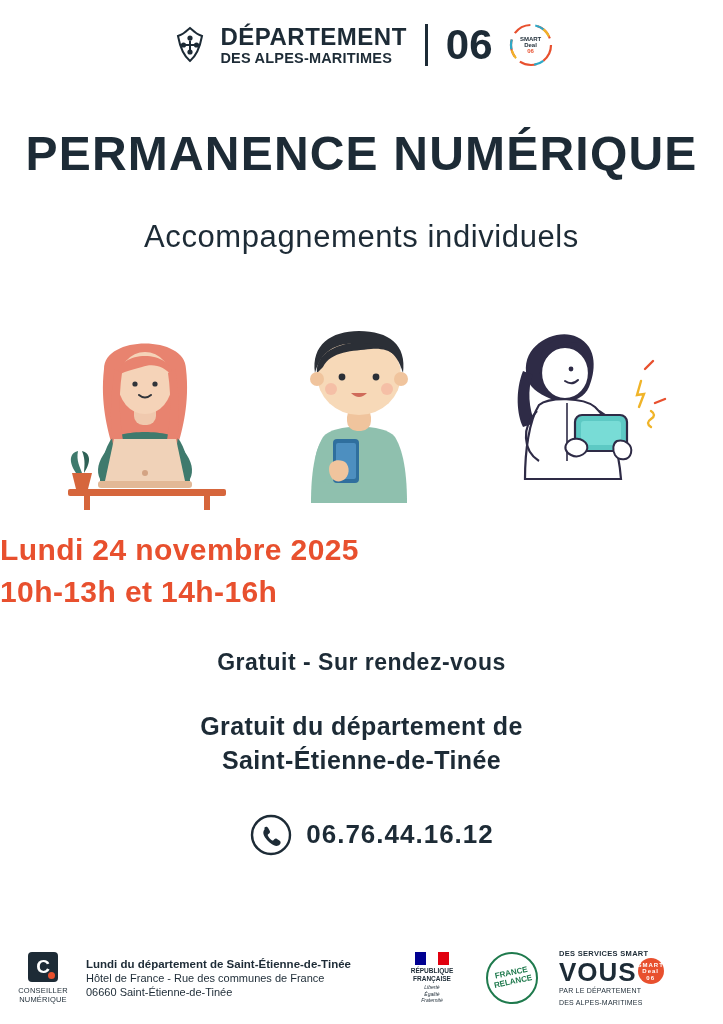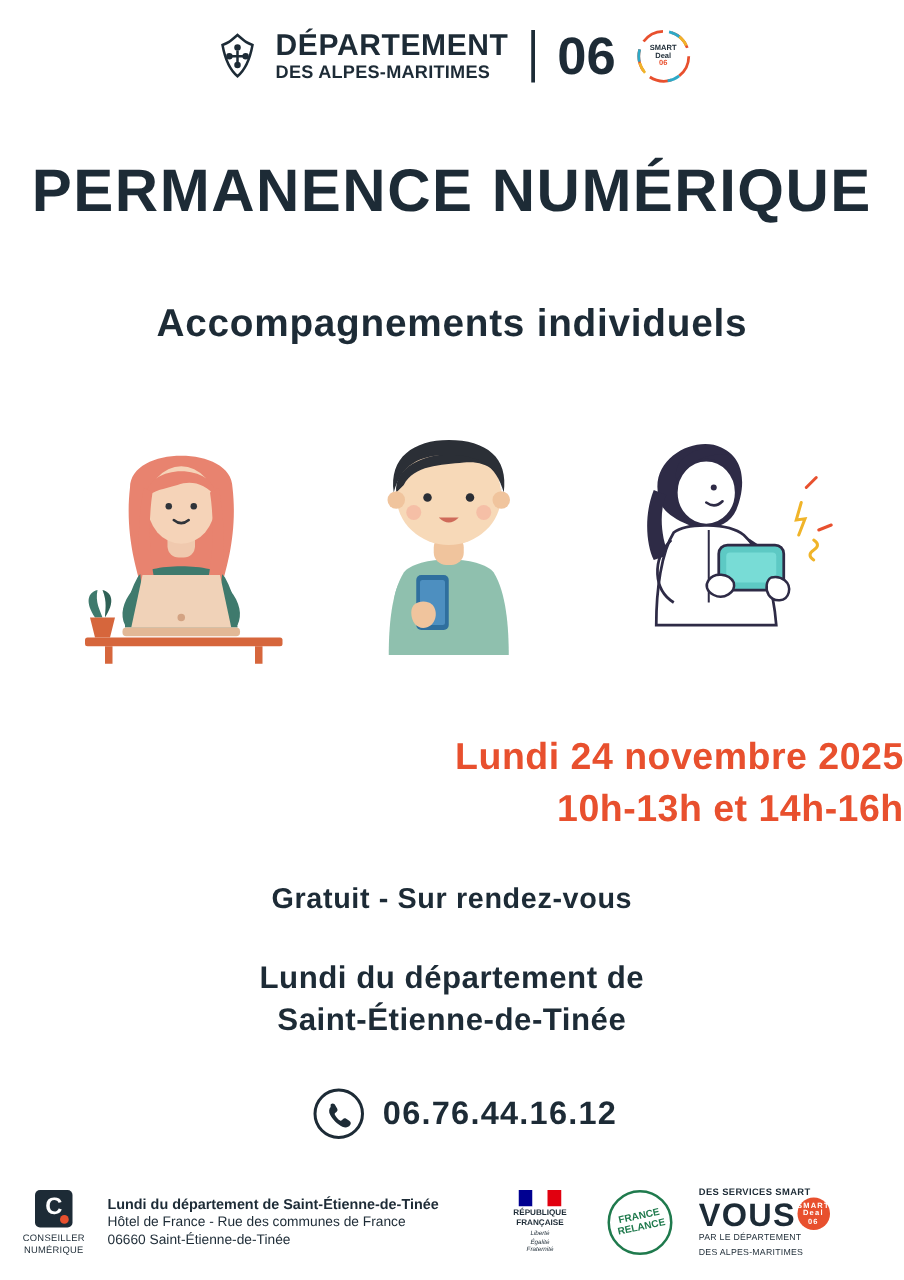--- a/index.html
+++ b/index.html
@@ -64,35 +64,35 @@
     font-size: 6px; color: #e8502e; font-weight: bold;
   }
 
   
   .title-block { text-align: center; margin-top: 52px; }
   .title-main {
     font-size: 48px; font-weight: bold; letter-spacing: 1.2px;
     color: #1d2b36;
   }
   .title-sub {
-    font-size: 31px; font-weight: bold; letter-spacing: 0.6px;
-    color: #1d2b36; margin-top: 60px;
+    font-size: 31px; font-weight: normal; letter-spacing: 0.6px;
+    color: #1d2b36; margin-top: 38px;
   }
 
   
   .illus-row {
     display: flex; align-items: flex-end; justify-content: center;
     gap: 40px;
     margin-top: 50px;
     height: 210px;
   }
   .illus { position: relative; }
 
   
-  .date-block { text-align: right; margin-top: 52px; }
+  .date-block { text-align: left; margin-top: 18px; }
   .date-line {
     font-size: 30px; font-weight: bold; color: #e8502e; letter-spacing: 0.4px;
   }
   .hours-line {
     font-size: 30px; font-weight: bold; color: #e8502e; letter-spacing: 0.4px;
     margin-top: 8px;
   }
 
   .free-line {
     text-align: center; margin-top: 40px;
@@ -333,21 +333,21 @@
   </div>
 
   <div class="date-block">
     <div class="date-line">Lundi 24 novembre 2025</div>
     <div class="hours-line">10h-13h et 14h-16h</div>
   </div>
 
   <div class="free-line">Gratuit - Sur rendez-vous</div>
 
   <div class="place-block">
-    <div>Lundi du département de</div>
+    <div>Gratuit du département de</div>
     <div>Saint-Étienne-de-Tinée</div>
   </div>
 
   <div class="phone-row">
     <span class="phone-ico">
       <svg width="42" height="42" viewBox="0 0 42 42">
         <circle cx="21" cy="21" r="19" fill="none" stroke="#1d2b36" stroke-width="2.4"></circle>
         <path d="M14.5 13.5 c1.6-1.2 3-0.6 3.8 0.8 l1.4 2.5 c0.6 1.1 0.3 2-0.6 2.7 l-1 0.8 c-0.4 0.3-0.5 0.7-0.3 1.2 0.6 1.5 2.6 3.9 4.3 4.9 0.5 0.3 0.9 0.2 1.3-0.2 l0.9-0.9 c0.8-0.8 1.7-0.9 2.7-0.3 l2.4 1.5 c1.3 0.8 1.7 2.3 0.6 3.7 -1.4 1.8-3.7 2.2-6.1 1.1 -3.8-1.7-7.9-5.7-9.8-9.5 -1.2-2.4-1-4.9 0.4-6.3 Z" fill="#1d2b36"></path>
       </svg>
     </span>

